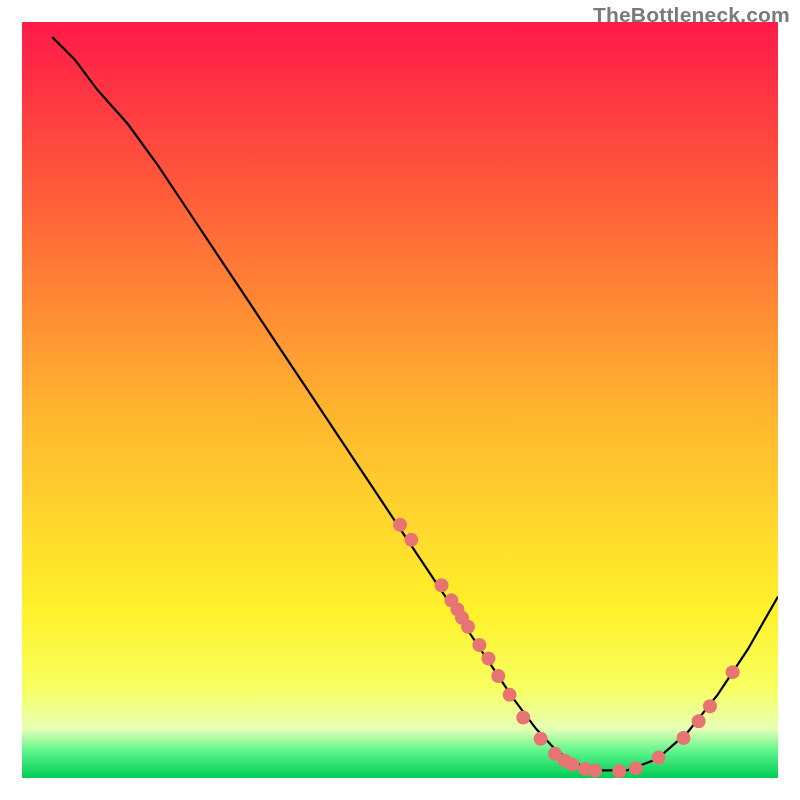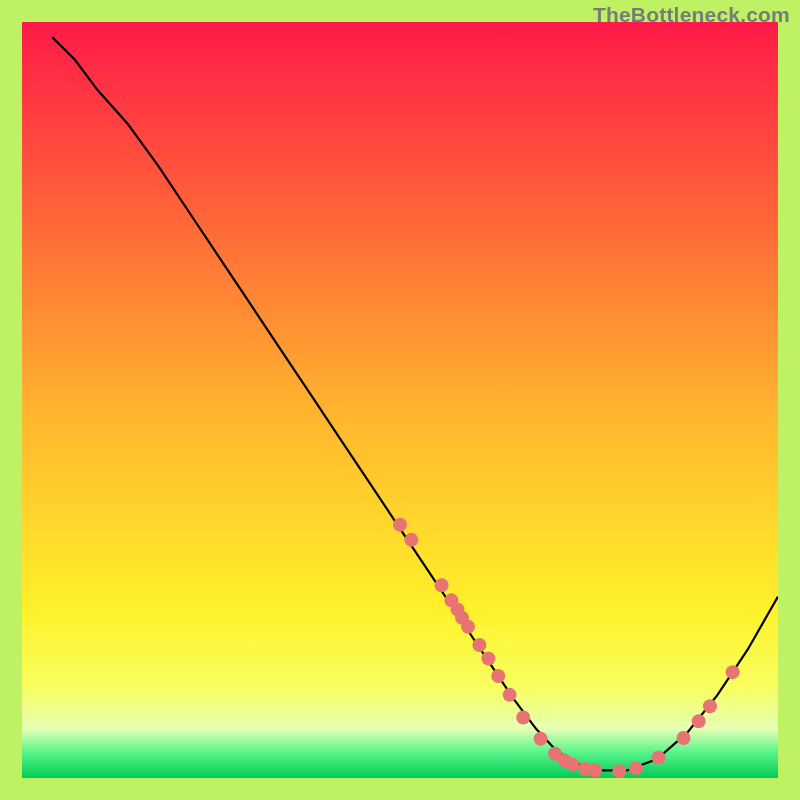--- a/index.html
+++ b/index.html
@@ -9,21 +9,21 @@
     height: 800px;
     background: #000;
     overflow: hidden;
   }
   .frame {
     position: absolute;
     left: 0;
     top: 0;
     width: 800px;
     height: 800px;
-    background: #bef264;
+    background: #ffffff;
   }
   .plot {
     position: absolute;
     left: 22px;
     top: 22px;
     width: 756px;
     height: 756px;
     background: linear-gradient(to bottom,
       #ff1a49 0%,
       #ff5a3a 22%,

